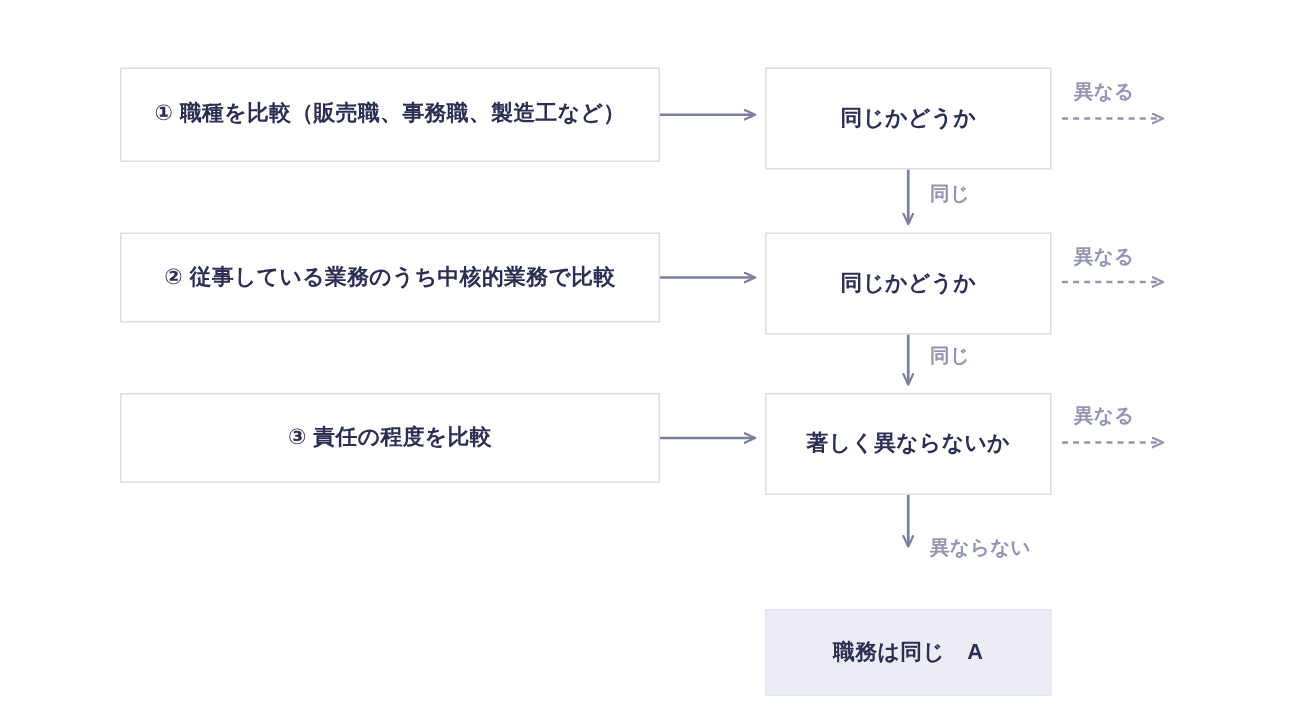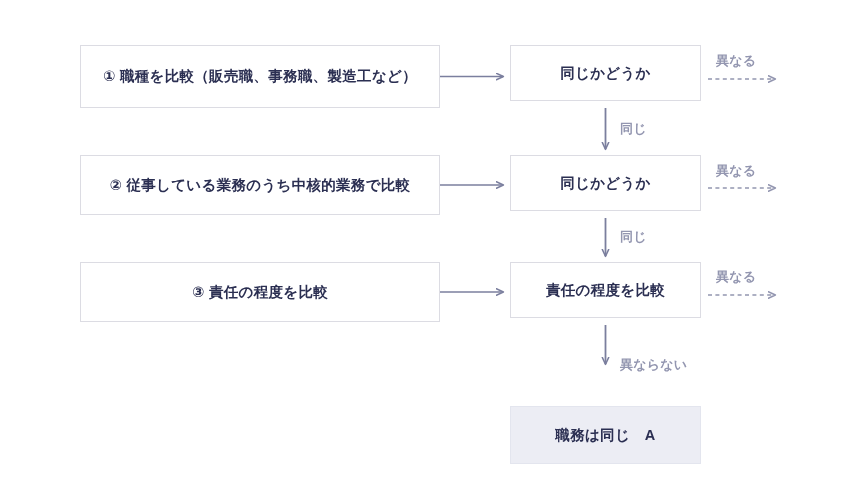--- a/index.html
+++ b/index.html
@@ -37,21 +37,21 @@
     text-align: center;
   }
   .box.criterion {
     left: 80px;
     width: 360px;
     height: 61px;
   }
   .box.question {
     left: 510px;
     width: 191px;
-    height: 56px;
+    height: 68px;
   }
   .box.result {
     left: 510px;
     top: 370px;
     width: 191px;
     height: 58px;
     background: #ecedf4;
     border: 1px solid #e3e5ee;
     margin-top: 36px;
   }
@@ -149,21 +149,21 @@
     <span>③ 責任の程度を比較</span>
   </div>
 
   <div class="box question row1">
     <span>同じかどうか</span>
   </div>
   <div class="box question row2">
     <span>同じかどうか</span>
   </div>
   <div class="box question row3">
-    <span>責任の程度を比較</span>
+    <span>著しく異ならないか</span>
   </div>
 
   <div class="box result">
     <span>職務は同じ　A</span>
   </div>
 
   <div class="edge-label diff-1">異なる</div>
   <div class="edge-label diff-2">異なる</div>
   <div class="edge-label diff-3">異なる</div>
 

